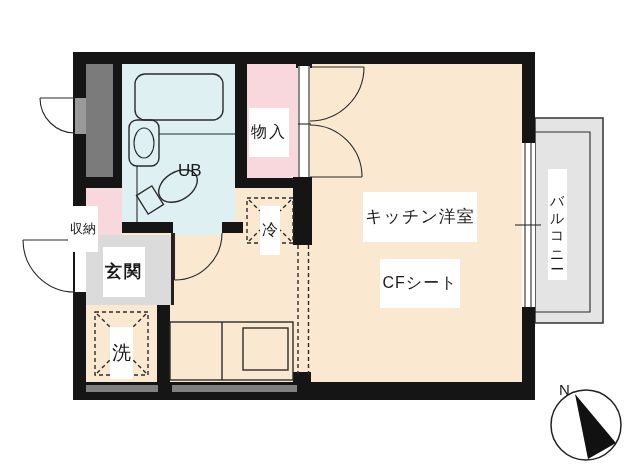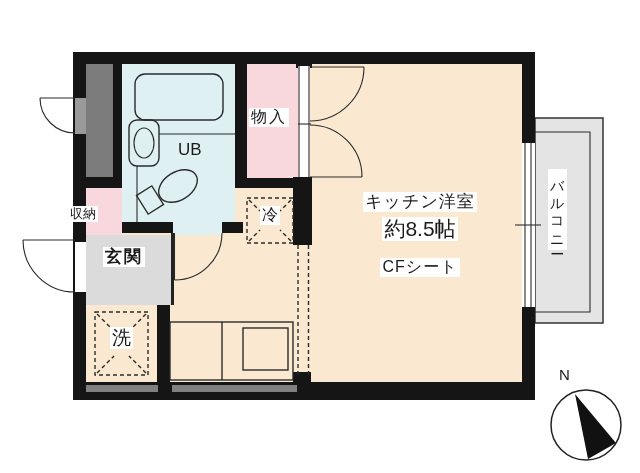--- a/index.html
+++ b/index.html
@@ -4,21 +4,21 @@
 <style>
   html,body{margin:0;padding:0;background:#fff;}
   #stage{position:relative;width:640px;height:473px;background:#ffffff;overflow:hidden;
          font-family:"Liberation Sans","DejaVu Sans",sans-serif;color:#1c1c1c;}
   #plan-svg{position:absolute;left:0;top:0;}
   .wall{fill:#151515;}
   .ln{stroke:#2b2b2b;stroke-width:1.4;fill:none;}
   .thin{stroke:#2b2b2b;stroke-width:1.1;fill:none;}
   .dash{stroke:#2b2b2b;stroke-width:1.4;fill:none;stroke-dasharray:4 3;}
   .lbl{position:absolute;background:#ffffff;line-height:1.05;white-space:nowrap;
-       padding:1px 2px;color:#1a1a1a;text-align:right;}
+       padding:16px 2px;color:#1a1a1a;text-align:right;}
   .nobg{background:transparent;}
   .vert{writing-mode:vertical-rl;text-orientation:upright;letter-spacing:3px;}
   .room-labels{position:absolute;left:330px;top:192px;width:180px;display:flex;
        flex-direction:column;align-items:center;gap:5px;}
   .room-labels .lbl{position:static;}
 </style>
 </head>
 <body>
 
 <div id="stage">
@@ -108,25 +108,24 @@
     <line x1="525" y1="143" x2="525" y2="307" class="thin"></line>
     <line x1="531" y1="143" x2="531" y2="307" class="thin"></line>
     <line x1="515" y1="225" x2="541" y2="225" class="thin"></line>
 
     <circle cx="586" cy="425" r="35" fill="#ffffff" stroke="#222" stroke-width="1.5"></circle>
     <polygon points="575,394 616,443 588,459" fill="#111"></polygon>
   </svg>
 
   <div class="lbl" style="left:249px;top:108px;font-size:16px;letter-spacing:2px;">物入</div>
 
-  <div class="lbl nobg" style="left:176px;top:140px;font-size:17px;">UB</div>
+  <div class="lbl nobg" style="left:176px;top:146px;font-size:17px;">UB</div>
 
   <div class="room-labels">
     <div class="lbl" style="font-size:17px;letter-spacing:1px;">キッチン洋室</div>
-    <div class="lbl" style="font-size:21px;">約8.5帖</div>
     <div class="lbl" style="font-size:16px;letter-spacing:1px;margin-top:12px;">CFシート</div>
   </div>
 
   <div class="lbl vert" style="left:548px;top:169px;font-size:14px;">バルコニー</div>
 
   <div class="lbl" style="left:68px;top:196px;font-size:13px;margin-top:10px;">収納</div>
 
   <div class="lbl" style="left:103px;top:247px;font-size:17px;letter-spacing:2px;font-weight:bold;">玄関</div>
 
   <div class="lbl" style="left:110px;top:327px;font-size:19px;">洗</div>

